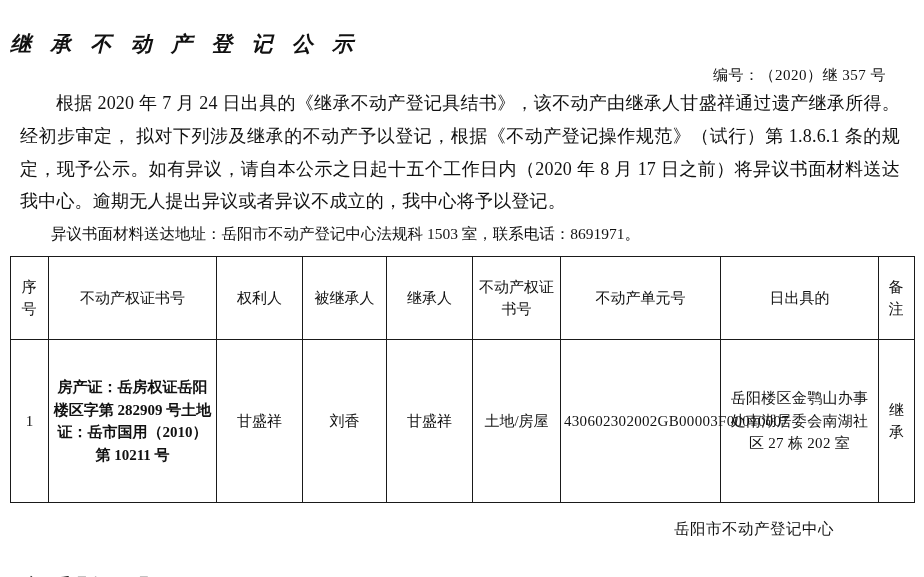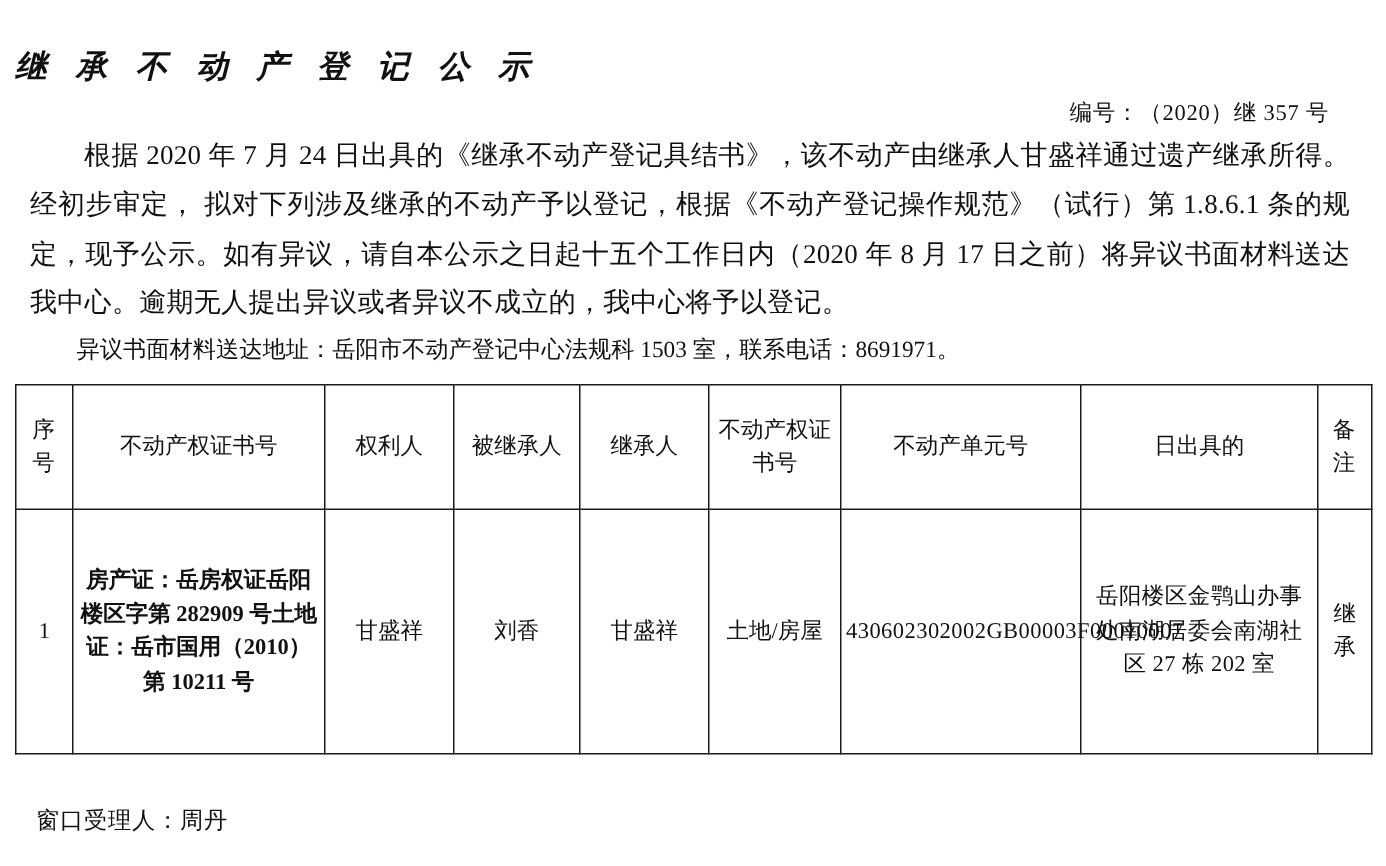--- a/index.html
+++ b/index.html
@@ -187,18 +187,19 @@
         <td>甘盛祥</td>
         <td class="cell-type">土地/房屋</td>
         <td class="cell-unit">430602302002GB00003F00010007</td>
         <td class="cell-location">岳阳楼区金鹗山办事处南湖居委会南湖社区 27 栋 202 室</td>
         <td>继承</td>
       </tr>
     </tbody>
   </table>
 
   <div class="footer">
+    <div class="footer-org">岳阳市不动产登记中心</div>
     <div class="footer-row">
       <div class="footer-left">窗口受理人：周丹</div>
     </div>
   </div>
 
 </div>
 
 </body></html>

